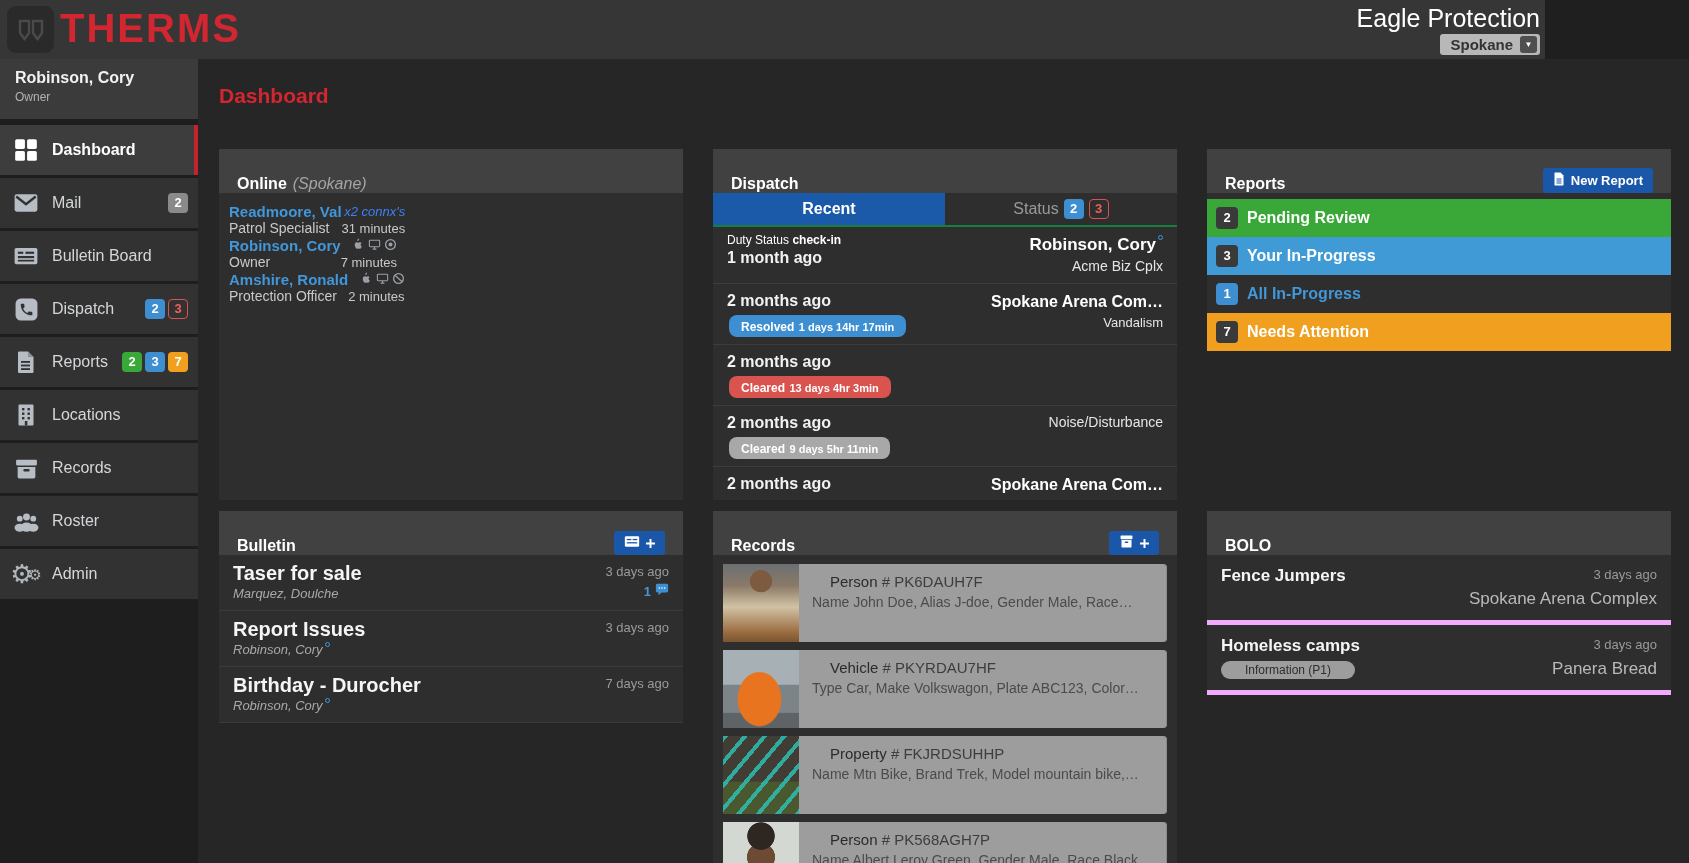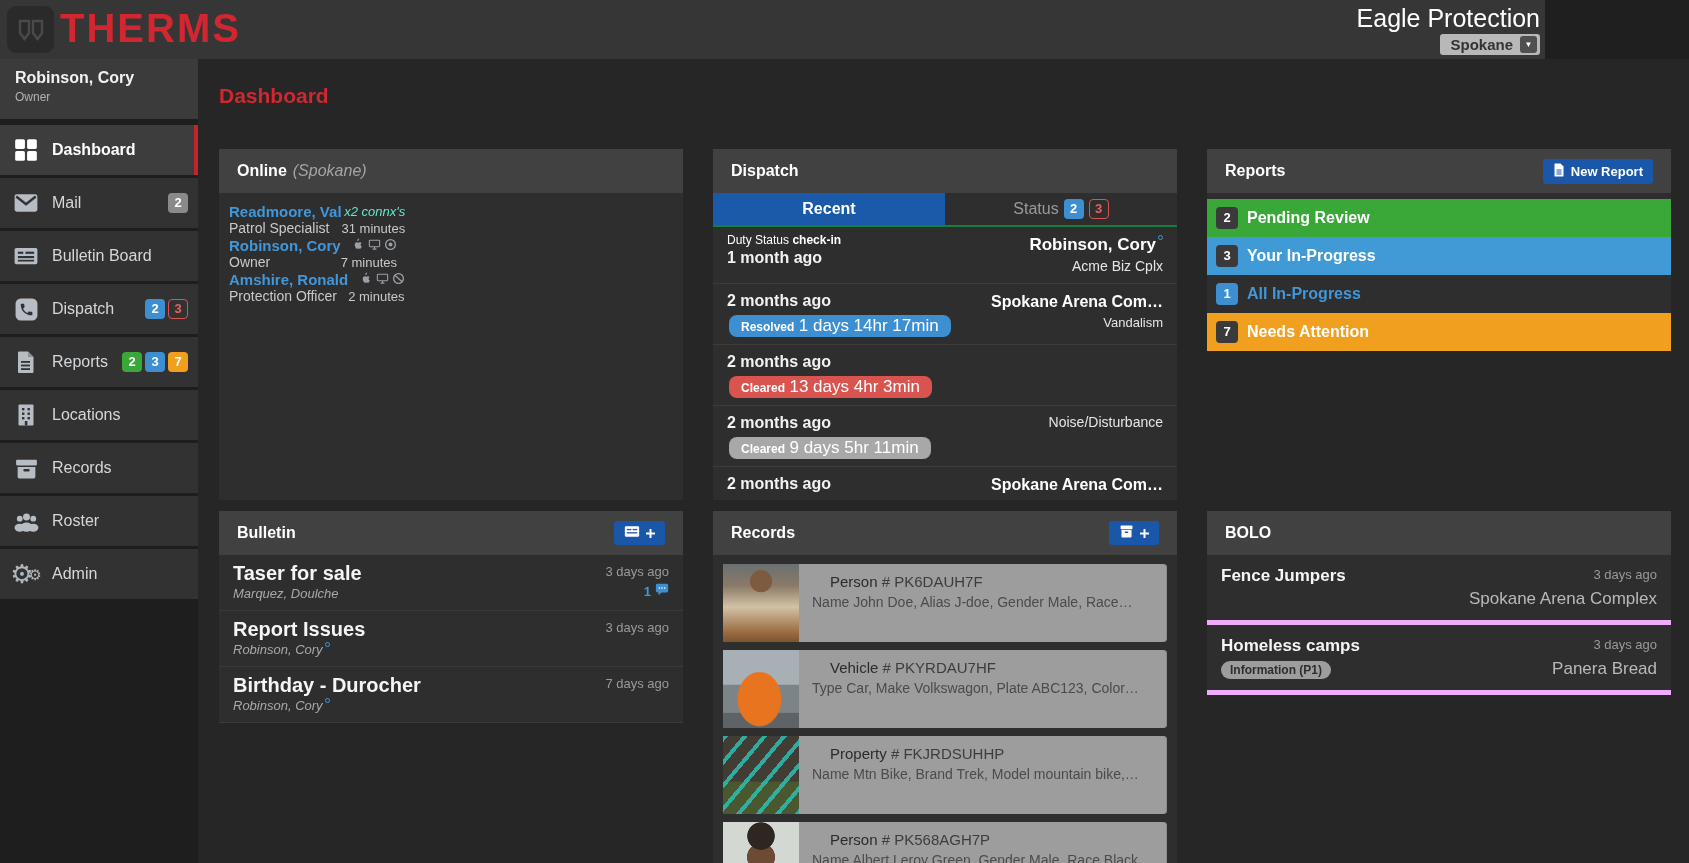--- a/index.html
+++ b/index.html
@@ -36,46 +36,46 @@
   .badge-orange { background:#f0a01e; }
   .badge-red-outline { background:transparent; border:1px solid #d9534f; color:#e9605c; line-height:18px; }
 
   
   .main { position:absolute; top:59px; left:198px; right:0; bottom:0; background:#262626; padding:25px 0 0 21px; overflow:hidden; }
   .page-title { color:#d22630; font-size:21px; font-weight:700; }
   .grid { margin-top:41px; display:grid; grid-template-columns:464px 464px 464px; column-gap:30px; row-gap:11px; grid-template-rows:351px auto; align-items:start; }
 
   .panel { background:#2e2e2e; }
   .panel-tall { height:351px; overflow:hidden; }
-  .panel-header { height:44px; background:#414141; display:flex; align-items:center; padding:0 18px; font-size:16px; font-weight:700; color:#fff; flex:none; }
+  .panel-header { height:44px; background:#414141; display:flex; align-items:flex-end; padding:0 18px; font-size:16px; font-weight:700; color:#fff; flex:none; }
   .panel-sub { color:#a5a5a5; font-weight:400; margin-left:6px;font-style:italic; }
   .hdr-btn { margin-left:auto; background:#1b57a8; border:none; color:#fff; border-radius:3px; font-size:13px; font-weight:700; padding:4px 10px; display:flex; align-items:center; gap:6px; cursor:pointer; font-family:inherit; }
 
   
   .online-list { padding:10px 10px 0 10px; }
   .online-row { display:flex; justify-content:flex-start; }
   .on-name { font-size:15px; font-weight:700; color:#4197d9; line-height:17px; cursor:pointer; }
   .on-role { font-size:14px; color:#c9c9c9; line-height:17px; }
   .on-right { text-align:right; }
-  .on-meta1 { font-size:13px; font-style:italic; color:#5eead4; line-height:17px; }
+  .on-meta1 { font-size:13px; font-style:italic; color:#3b82f6; line-height:17px; }
   .on-meta2 { font-size:13px; color:#c9c9c9; line-height:17px; }
   .dev-icons { display:flex; gap:2px; justify-content:flex-end; align-items:center; height:17px; }
 
   
   .tabs { height:34px; display:flex; border-bottom:2px solid #15803d; }
   .tab { flex:1; display:flex; align-items:center; justify-content:center; font-size:16px; gap:5px; cursor:pointer; }
   .tab-active { background:#1b5aa8; color:#fff; font-weight:700; }
   .tab-inactive { color:#9a9a9a; }
   .d-row { display:flex; justify-content:space-between; padding:6px 14px 5px 14px; border-bottom:1px solid #3c3c3c; }
   .dr-label { font-size:12px; color:#fff; }
   .dr-label b { font-weight:700; }
   .dr-time { font-size:16px; font-weight:700; color:#f2f2f2; line-height:22px; }
   .st-badge { display:inline-block; border-radius:8px; padding:2px 12px; text-align:center; color:#fff; margin:3px 0 2px 2px; }
   .st-line1 { font-size:12px; font-weight:700; line-height:13px; }
-  .st-line2 { font-size:17px; font-weight:400; line-height:13px; }
+  .st-line2 { font-size:11px; font-weight:700; line-height:13px; }
   .st-blue { background:#3d8fd1; }
   .st-red { background:#d9534f; }
   .st-gray { background:#a8a8a8; }
   .d-right { text-align:right; }
   .dr1 { font-size:17px; font-weight:600; color:#fff; line-height:23px; }
   .dr2 { font-size:14px; color:#e6e6e6; line-height:20px; }
   .sup-dot { display:inline-block; width:5px; height:5px; border:1.5px solid #4197d9; border-radius:50%; vertical-align:top; margin:2px 0 0 2px; }
 
   
   .rep-body { padding-top:6px; padding-bottom:0; }
@@ -105,21 +105,21 @@
   .rec-type { font-weight:400; color:#2b2b2b;margin-left:18px; }
   .rec-desc { font-size:14px; color:#4b4b4b; margin-top:4px; }
   .photo-p1 { background: radial-gradient(circle at 50% 22%, #7c5b40 0 15%, rgba(0,0,0,0) 16%), linear-gradient(180deg,#6b6f72 0%,#8a7a68 28%,#d2c2a4 55%,#9a6b40 88%,#7a5530 100%); }
   .photo-car { background: radial-gradient(ellipse at 48% 63%, #e8741f 0 38%, rgba(0,0,0,0) 40%), linear-gradient(180deg,#a7b0b4 0 44%,#7c8488 45% 80%,#5d6367 81%); }
   .photo-bike { background: repeating-linear-gradient(130deg, rgba(45,190,178,.85) 0 4px, rgba(0,0,0,0) 4px 15px), linear-gradient(180deg,#423d34 0 58%,#49582f 59%); }
   .photo-p2 { background: radial-gradient(circle at 50% 18%, #2e2620 0 18%, rgba(0,0,0,0) 19%), radial-gradient(circle at 50% 45%, #6d4a33 0 24%, rgba(0,0,0,0) 25%), linear-gradient(180deg,#d4d8d3 0 100%); }
 
   
   .bolo-row { display:flex; justify-content:space-between; padding:9px 14px 8px 14px; border-bottom:5px solid #f0abfc; cursor:pointer; min-height:57px; }
   .bolo-title { font-size:17px; font-weight:700; color:#f5f5f5; line-height:23px; }
-  .info-badge { display:inline-block; background:#9d9d9d; color:#2e2e2e; font-size:12px; font-weight:700; padding:2px 9px; border-radius:9px; margin-top:4px; }
+  .info-badge { display:inline-block; background:#9d9d9d; color:#2e2e2e; font-size:12px; font-weight:400; padding:2px 24px; border-radius:9px; margin-top:4px; }
   .bolo-right { text-align:right; }
   .bolo-time { font-size:13px; color:#9a9a9a; line-height:22px; }
   .bolo-loc { font-size:17px; color:#b9b9b9; line-height:26px; }
 
   .gear-glyph { color:#b0b6bd; line-height:1; }
 </style>
 </head>
 <body>
 
 <div class="topbar">

